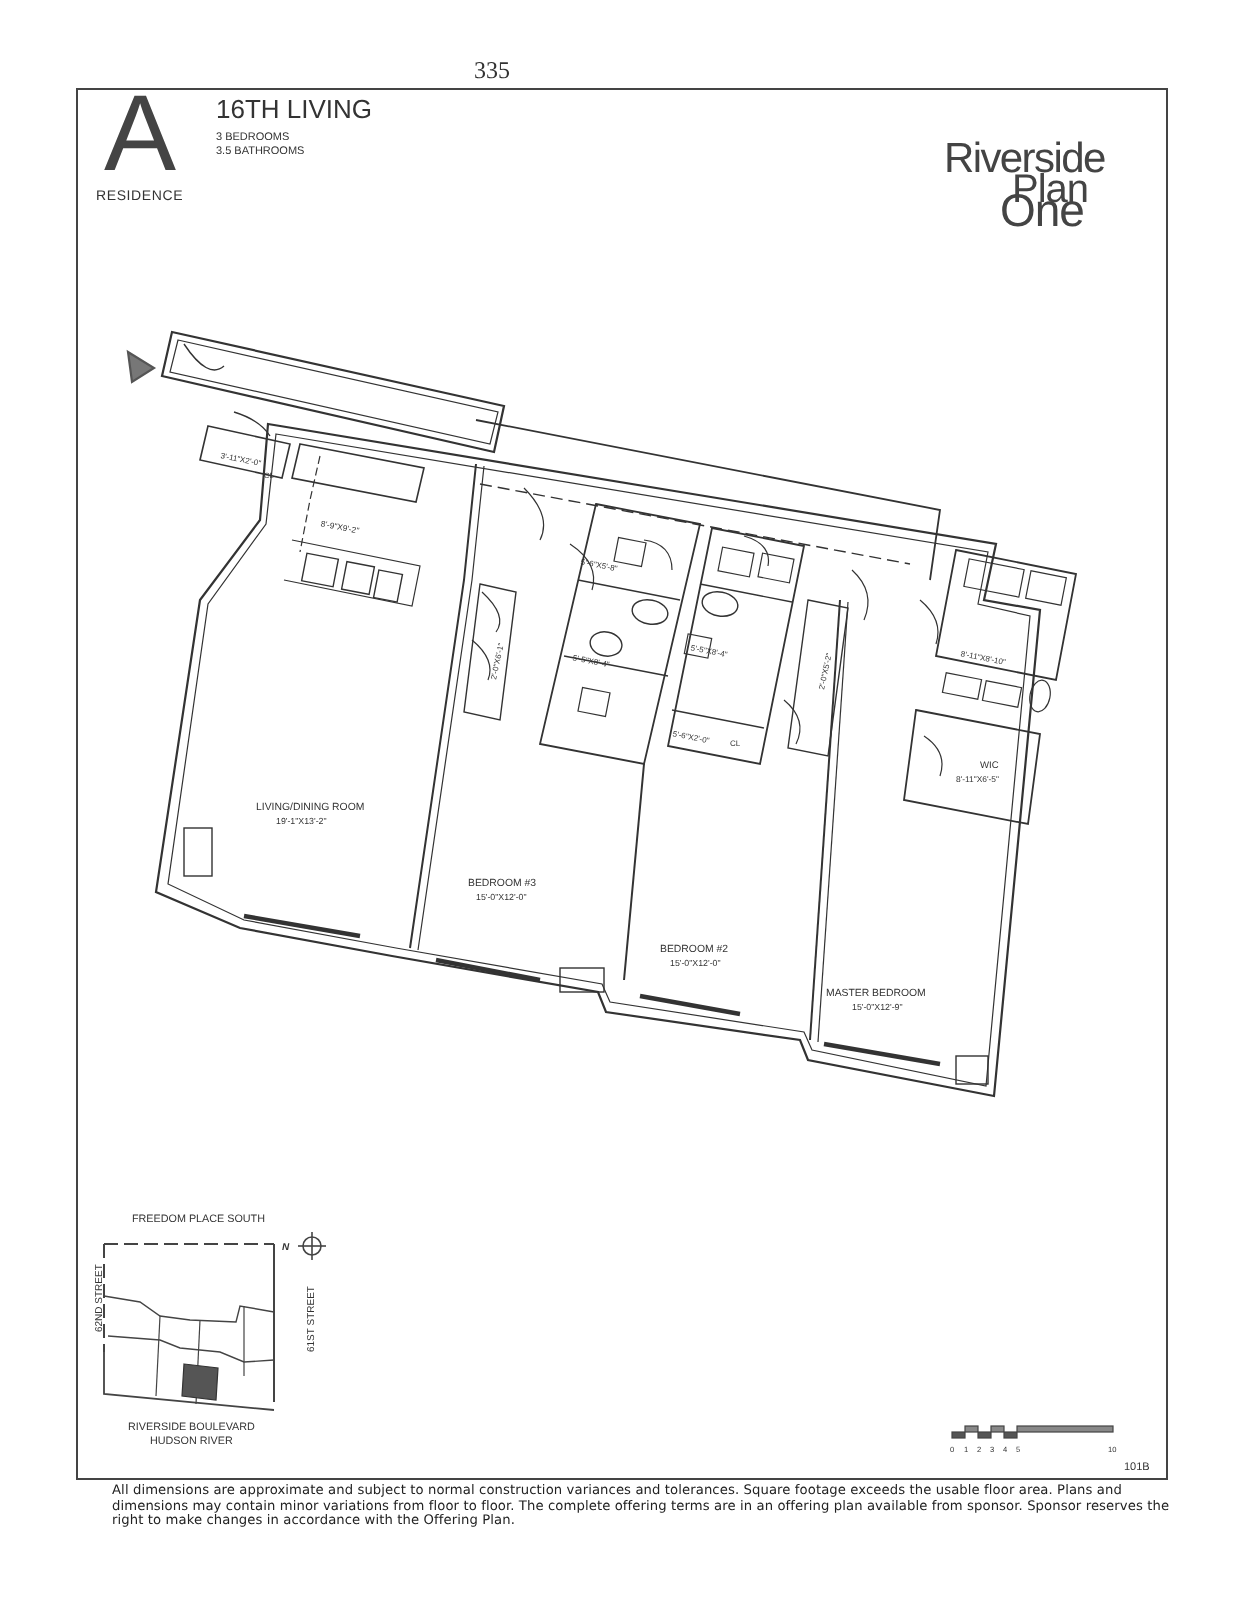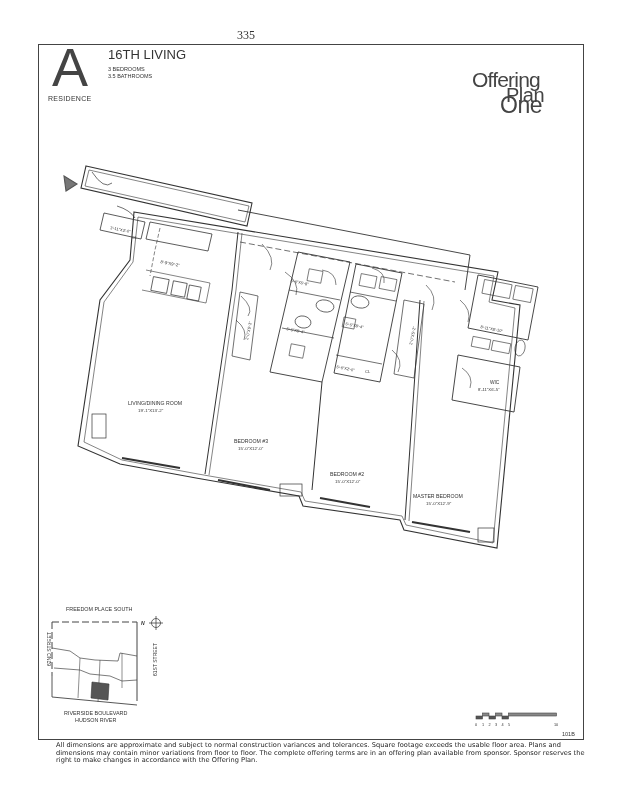--- a/index.html
+++ b/index.html
@@ -32,21 +32,21 @@
 <div class="res-letter">A</div>
 <div class="res-label">RESIDENCE</div>
 <div class="floor-title">16TH LIVING</div>
 <div class="floor-sub">
   <div>3 BEDROOMS</div>
   <div>3.5 BATHROOMS</div>
 </div>
 
 <div class="logo">
   <span class="l1">One</span>
-  <span class="l2">Offering</span>
+  <span class="l2">Riverside</span>
   <span class="l3">Plan</span>
 </div>
 
 <svg class="plan" width="546" height="410" viewBox="38 150 546 410" xmlns="http://www.w3.org/2000/svg">
   <g fill="none" stroke="#333" stroke-width="1.1">
 
     <polygon points="64,176 77,184 66,191" fill="#777" stroke="#555"></polygon>
 
     <polygon points="86,166 252,203 247,226 81,188"></polygon>
     <polygon points="89,170 249,206 245,222 85,186" stroke-width=".6"></polygon>

